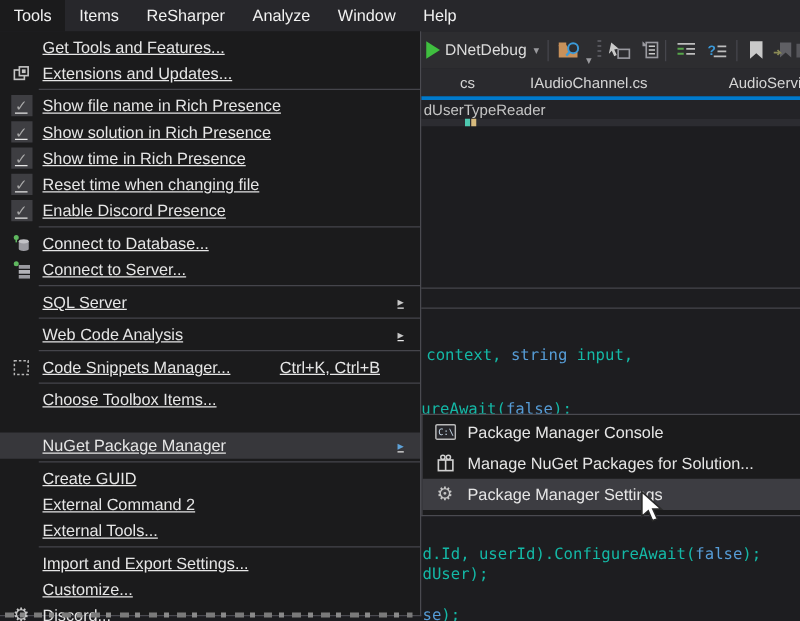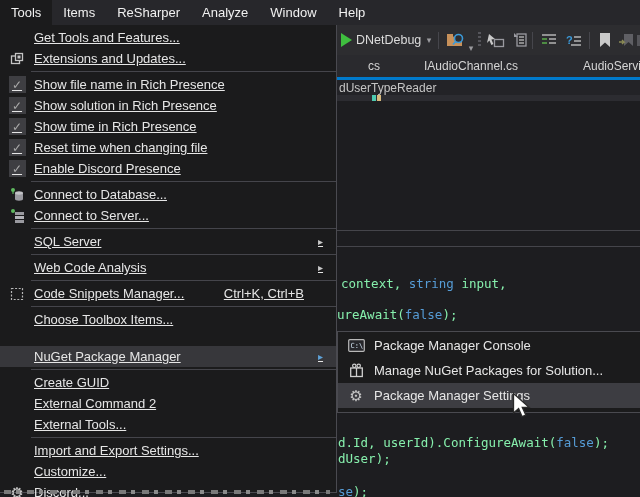--- a/index.html
+++ b/index.html
@@ -25,21 +25,21 @@
   #breadcrumb{left:0;top:80px;width:640px;height:15px;background:#232327;color:#c5c5c5;font-size:12px;
               display:flex;align-items:center;padding-left:339px;box-sizing:border-box;z-index:3;}
   #breadcrumb-sub{left:0;top:95px;width:640px;height:6px;background:#2c2c31;z-index:3;}
   .tinyicon{position:absolute;left:372px;top:0px;width:9px;height:6px;display:flex;gap:1px;}
   .tinyicon i{display:block;width:4px;height:6px;}
   
   #editor{left:0;top:101px;width:640px;height:396px;background:#1d1d20;z-index:1;}
   #caretline{left:330px;top:230px;width:310px;height:15px;border-top:1px solid #45454b;border-bottom:1px solid #45454b;z-index:2;}
   .codeline{position:absolute;font-family:"DejaVu Sans Mono","Liberation Mono",monospace;font-size:12.5px;
             line-height:14px;white-space:pre;z-index:2;}
-  .seg-plain{color:#86efac;text-align:right;} .seg-kw{color:#569cd6;}
+  .seg-plain{color:#14b8a6;text-align:right;} .seg-kw{color:#569cd6;}
   #clipped-dashes{left:4px;top:490px;width:326px;height:4px;z-index:35;
        background:repeating-linear-gradient(90deg,#7a7a7a 0 7px,transparent 7px 12px,#8a8a8a 12px 16px,transparent 16px 23px);}
   
   #toolsmenu{left:0;top:25px;width:336px;height:465px;background:#1b1b1c;z-index:30;
              border-right:1px solid #4a4a50;border-bottom:1px solid #4a4a50;box-sizing:content-box;padding-top:2px;}
   .mrow{height:21px;display:flex;align-items:center;color:#e6e6e6;font-size:13px;cursor:default;text-decoration:underline;}
   .mrow.hl{background:#37373b;margin-top:16px;}
   .gut{width:34px;flex:0 0 34px;display:flex;align-items:center;justify-content:center;}
   .lbl{flex:1;white-space:nowrap;}
   .sc{margin-right:14px;color:#e6e6e6;font-size:13px;}
@@ -357,16 +357,16 @@
       <span class="lbl">Package Manager Settings</span>
       <span class="arr blue"></span>
     </div>
   </div>
 
 <svg id="cursor" class="abs" width="20" height="28" viewBox="0 0 20 28">
   <path d="M1.5,1.5 L1.5,21 L6.6,16.6 L10,24.6 L13.8,23 L10.3,15.3 L17,15.3 Z" fill="#ffffff" stroke="#2a2a2a" stroke-width="1.3"></path>
 </svg>
 
 <div class="codeline" style="left: 341px; top: 277px;"><span class="seg-plain">context, </span><span class="seg-kw">string</span><span class="seg-plain"> input,</span></div>
-<div class="codeline" style="left: 337px; top: 308px;"><span class="seg-plain">ureAwait(</span><span class="seg-kw">false</span><span class="seg-plain">);</span></div>
+<div class="codeline" style="left: 337px; top: 320px;"><span class="seg-plain">ureAwait(</span><span class="seg-kw">false</span><span class="seg-plain">);</span></div>
 <div class="codeline" style="left: 338px; top: 436px;"><span class="seg-plain">d.Id, userId).ConfigureAwait(</span><span class="seg-kw">false</span><span class="seg-plain">);</span></div>
 <div class="codeline" style="left: 338px; top: 452px;"><span class="seg-plain">dUser);</span></div>
 <div class="codeline" style="left: 338px; top: 485px;"><span class="seg-kw">se</span><span class="seg-plain">);</span></div>
 
 </body></html>

